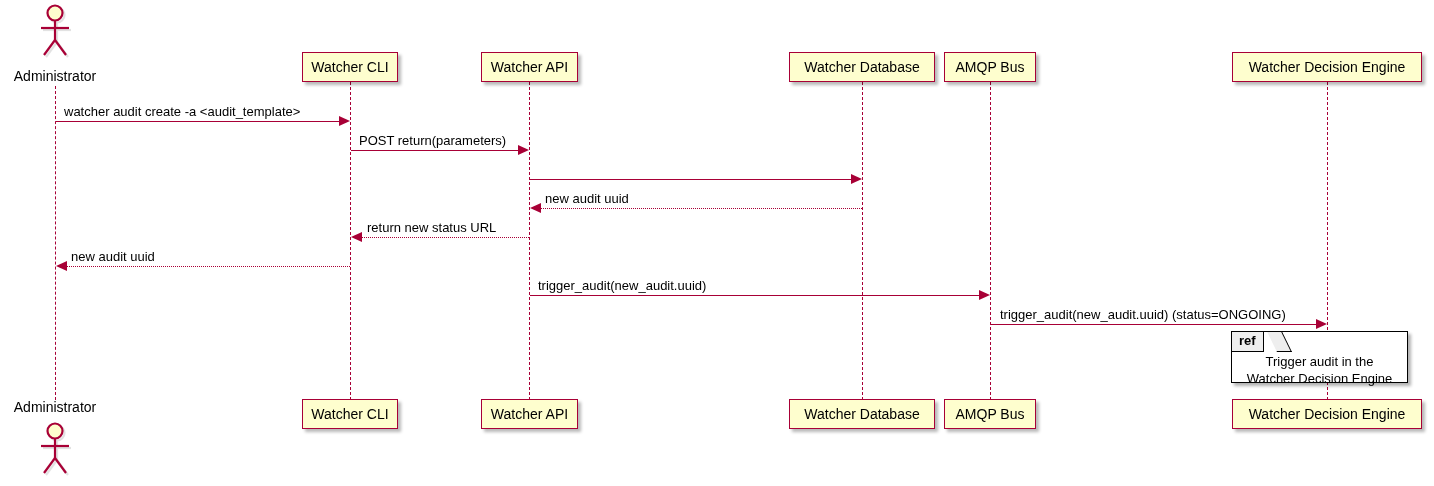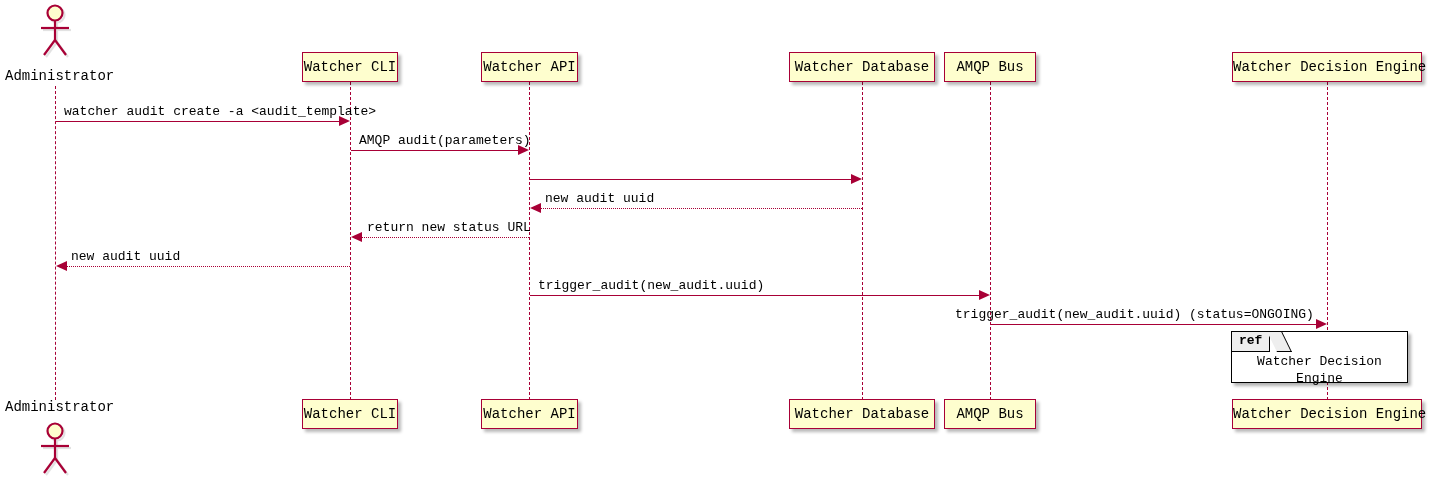--- a/index.html
+++ b/index.html
@@ -5,21 +5,21 @@
   html, body {
     margin: 0;
     padding: 0;
     background: #FFFFFF;
   }
   #diagram-root {
     position: relative;
     width: 1434px;
     height: 486px;
     background: #FFFFFF;
-    font-family: Liberation Mono, monospace;
+    font-family: Liberation Sans, sans-serif;
     overflow: hidden;
   }
   .lifeline {
     position: absolute;
     width: 0;
     border-left: 1px dashed #A80036;
   }
   .participant-box {
     position: absolute;
     background: #FEFECE;
@@ -150,21 +150,21 @@
   <div class="participant-box" style="left:302px; top:52px; width:96px;">Watcher CLI</div>
   <div class="participant-box" style="left:481px; top:52px; width:97px;">Watcher API</div>
   <div class="participant-box" style="left:789px; top:52px; width:146px;">Watcher Database</div>
   <div class="participant-box" style="left:944px; top:52px; width:92px;">AMQP Bus</div>
   <div class="participant-box" style="left:1232px; top:52px; width:190px;">Watcher Decision Engine</div>
 
   <div class="msg-label" style="left:64px; top:104px;">watcher audit create -a &lt;audit_template&gt;</div>
   <div class="msg-line" style="left:56px; top:121px; width:284px;"></div>
   <div class="arrowhead right" style="left:339px; top:116px;"></div>
 
-  <div class="msg-label" style="left:359px; top:133px;">AMQP audit(parameters)</div>
+  <div class="msg-label" style="left:359px; top:133px;">POST return(parameters)</div>
   <div class="msg-line" style="left:351px; top:150px; width:168px;"></div>
   <div class="arrowhead right" style="left:518px; top:145px;"></div>
 
   <div class="msg-line" style="left:530px; top:179px; width:321px;"></div>
   <div class="arrowhead right" style="left:851px; top:174px;"></div>
 
   <div class="msg-label" style="left:545px; top:191px;">new audit uuid</div>
   <div class="msg-line dotted" style="left:541px; top:208px; width:321px;"></div>
   <div class="arrowhead left" style="left:530px; top:203px;"></div>
 
@@ -173,28 +173,29 @@
   <div class="arrowhead left" style="left:351px; top:232px;"></div>
 
   <div class="msg-label" style="left:71px; top:249px;">new audit uuid</div>
   <div class="msg-line dotted" style="left:67px; top:266px; width:283px;"></div>
   <div class="arrowhead left" style="left:56px; top:261px;"></div>
 
   <div class="msg-label" style="left:538px; top:278px;text-align:right;">trigger_audit(new_audit.uuid)</div>
   <div class="msg-line" style="left:530px; top:295px; width:449px;"></div>
   <div class="arrowhead right" style="left:979px; top:290px;"></div>
 
-  <div class="msg-label" style="left:955px; top:307px;">trigger_audit(new_audit.uuid) (status=ONGOING)</div>
+  <div class="msg-label" style="left:1000px; top:307px;">trigger_audit(new_audit.uuid) (status=ONGOING)</div>
   <div class="msg-line" style="left:991px; top:324px; width:325px;"></div>
   <div class="arrowhead right" style="left:1316px; top:319px;"></div>
 
   <div class="ref-box" style="left:1231px; top:331px; width:177px; height:52px;">
     <div class="ref-tag">ref</div>
     <div class="ref-tag-clip" style="left:45px;"></div>
     <div class="ref-body">
+      <div>Trigger audit in the</div>
       <div>Watcher Decision Engine</div>
     </div>
   </div>
 
   <div class="participant-box" style="left:302px; top:399px; width:96px;">Watcher CLI</div>
   <div class="participant-box" style="left:481px; top:399px; width:97px;">Watcher API</div>
   <div class="participant-box" style="left:789px; top:399px; width:146px;">Watcher Database</div>
   <div class="participant-box" style="left:944px; top:399px; width:92px;">AMQP Bus</div>
   <div class="participant-box" style="left:1232px; top:399px; width:190px;">Watcher Decision Engine</div>
 

